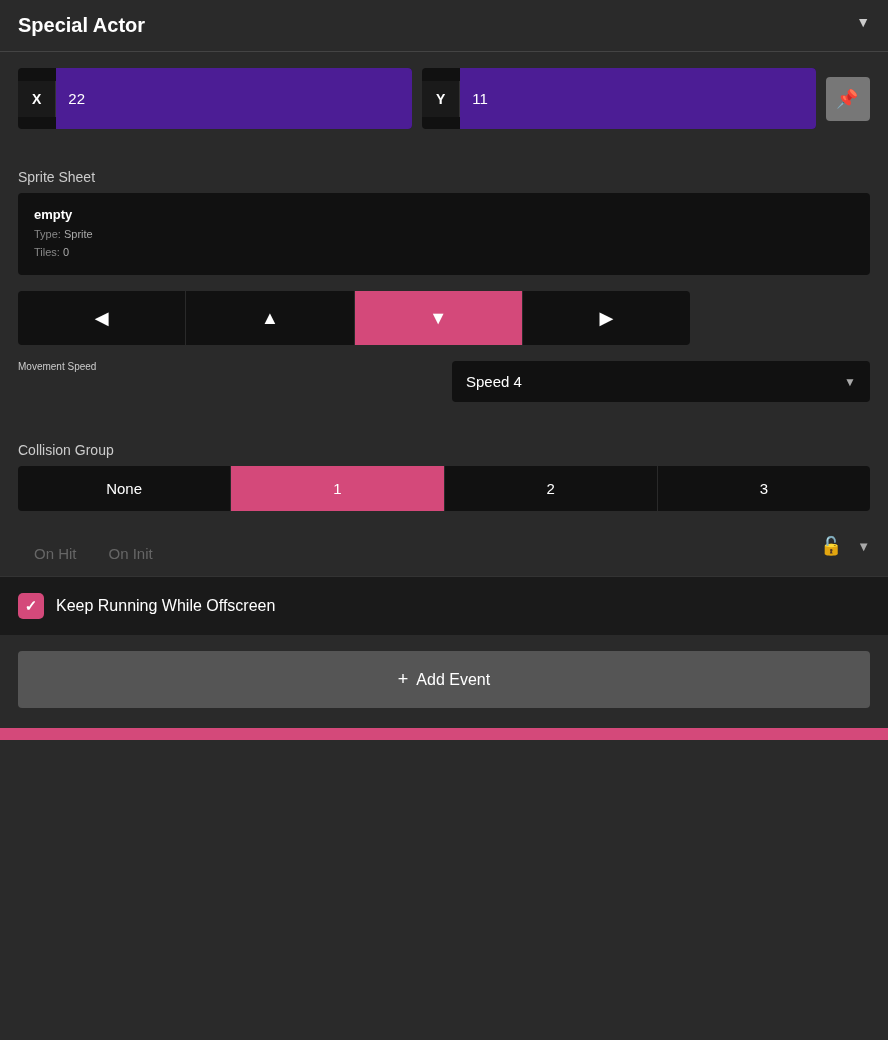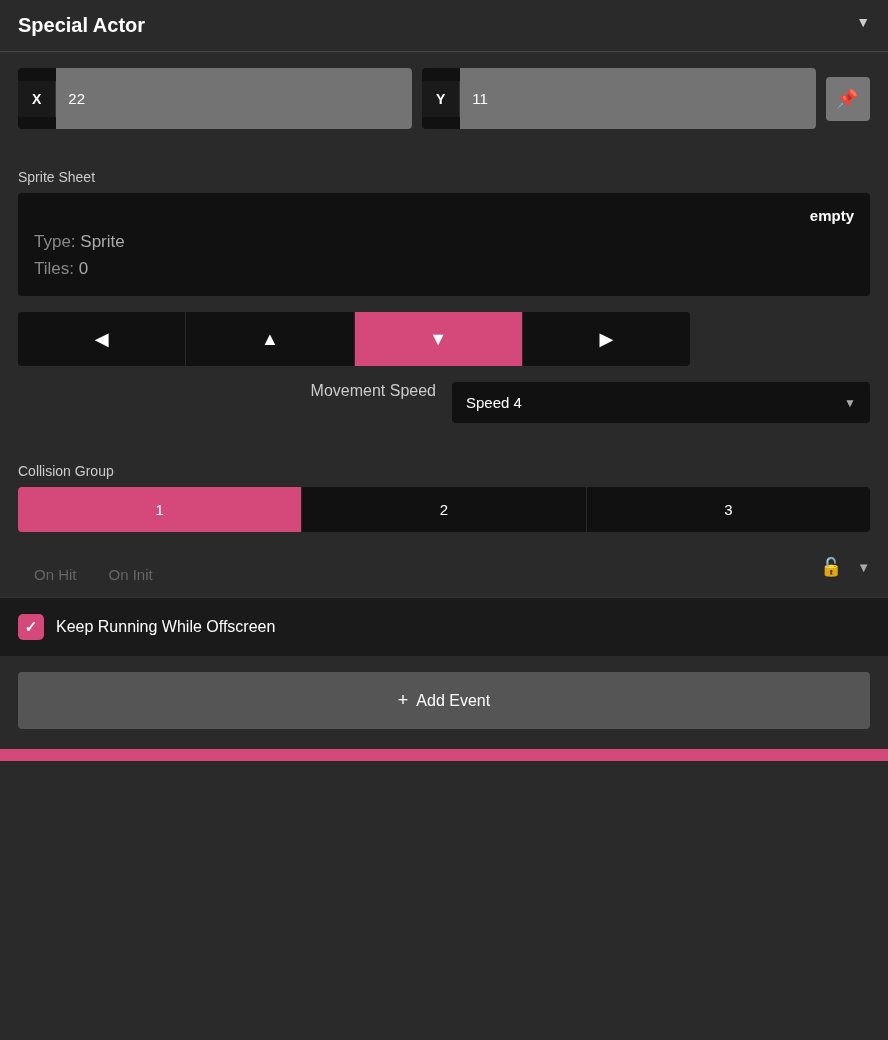--- a/index.html
+++ b/index.html
@@ -58,21 +58,21 @@
     .coord-label {
       padding: 10px 14px;
       font-size: 14px;
       font-weight: 600;
       color: #ffffff;
       background: #1a1a1a;
       border-right: 1px solid #333;
     }
     .coord-input {
       flex: 1;
-      background: #737373;
+      background: #4c1d95;
       border: none;
       color: #ffffff;
       font-size: 15px;
       padding: 22px 12px;
       outline: none;
     }
     .pin-button {
       width: 44px;
       height: 44px;
       background: #777;
@@ -101,28 +101,27 @@
       margin-top: 20px;
     }
 
     
     .sprite-sheet-box {
       background: #111;
       border-radius: 4px;
       padding: 14px 16px;
     }
     .sprite-name {
-      font-size: 15px;
+      font-size: 13px;
       font-weight: 700;
       color: #ffffff;
       margin-bottom: 4px;
-      text-align: right;
     }
     .sprite-meta {
-      font-size: 17px;
+      font-size: 11px;
       color: #888;
       line-height: 1.6;
     }
     .sprite-meta span.label {
       color: #888;
     }
     .sprite-meta span.value {
       color: #aaa;
     }
 
@@ -155,23 +154,22 @@
     
     .speed-row {
       display: flex;
       gap: 16px;
       padding: 0 18px 16px 18px;
     }
     .speed-group {
       flex: 1;
     }
     .speed-label {
-      font-size: 16px;
+      font-size: 10px;
       color: #cccccc;
-      text-align: right;
     }
     .speed-select-wrapper {
       position: relative;
     }
     .speed-select-wrapper select {
       width: 100%;
       background: #111;
       border: none;
       border-radius: 4px;
       color: #ffffff;
@@ -371,20 +369,21 @@
           <option selected="">Speed 4</option>
           <option>Speed 5</option>
         </select>
       </div>
     </div>
   </div>
 
   <div class="section">
     <div class="section-label">Collision Group</div>
     <div class="collision-row">
+      <button class="coll-btn">None</button>
       <button class="coll-btn active">1</button>
       <button class="coll-btn">2</button>
       <button class="coll-btn">3</button>
     </div>
   </div>
 
   <div class="tabs-row">
     <div class="tab">
       <span>On Hit</span>
     </div>

